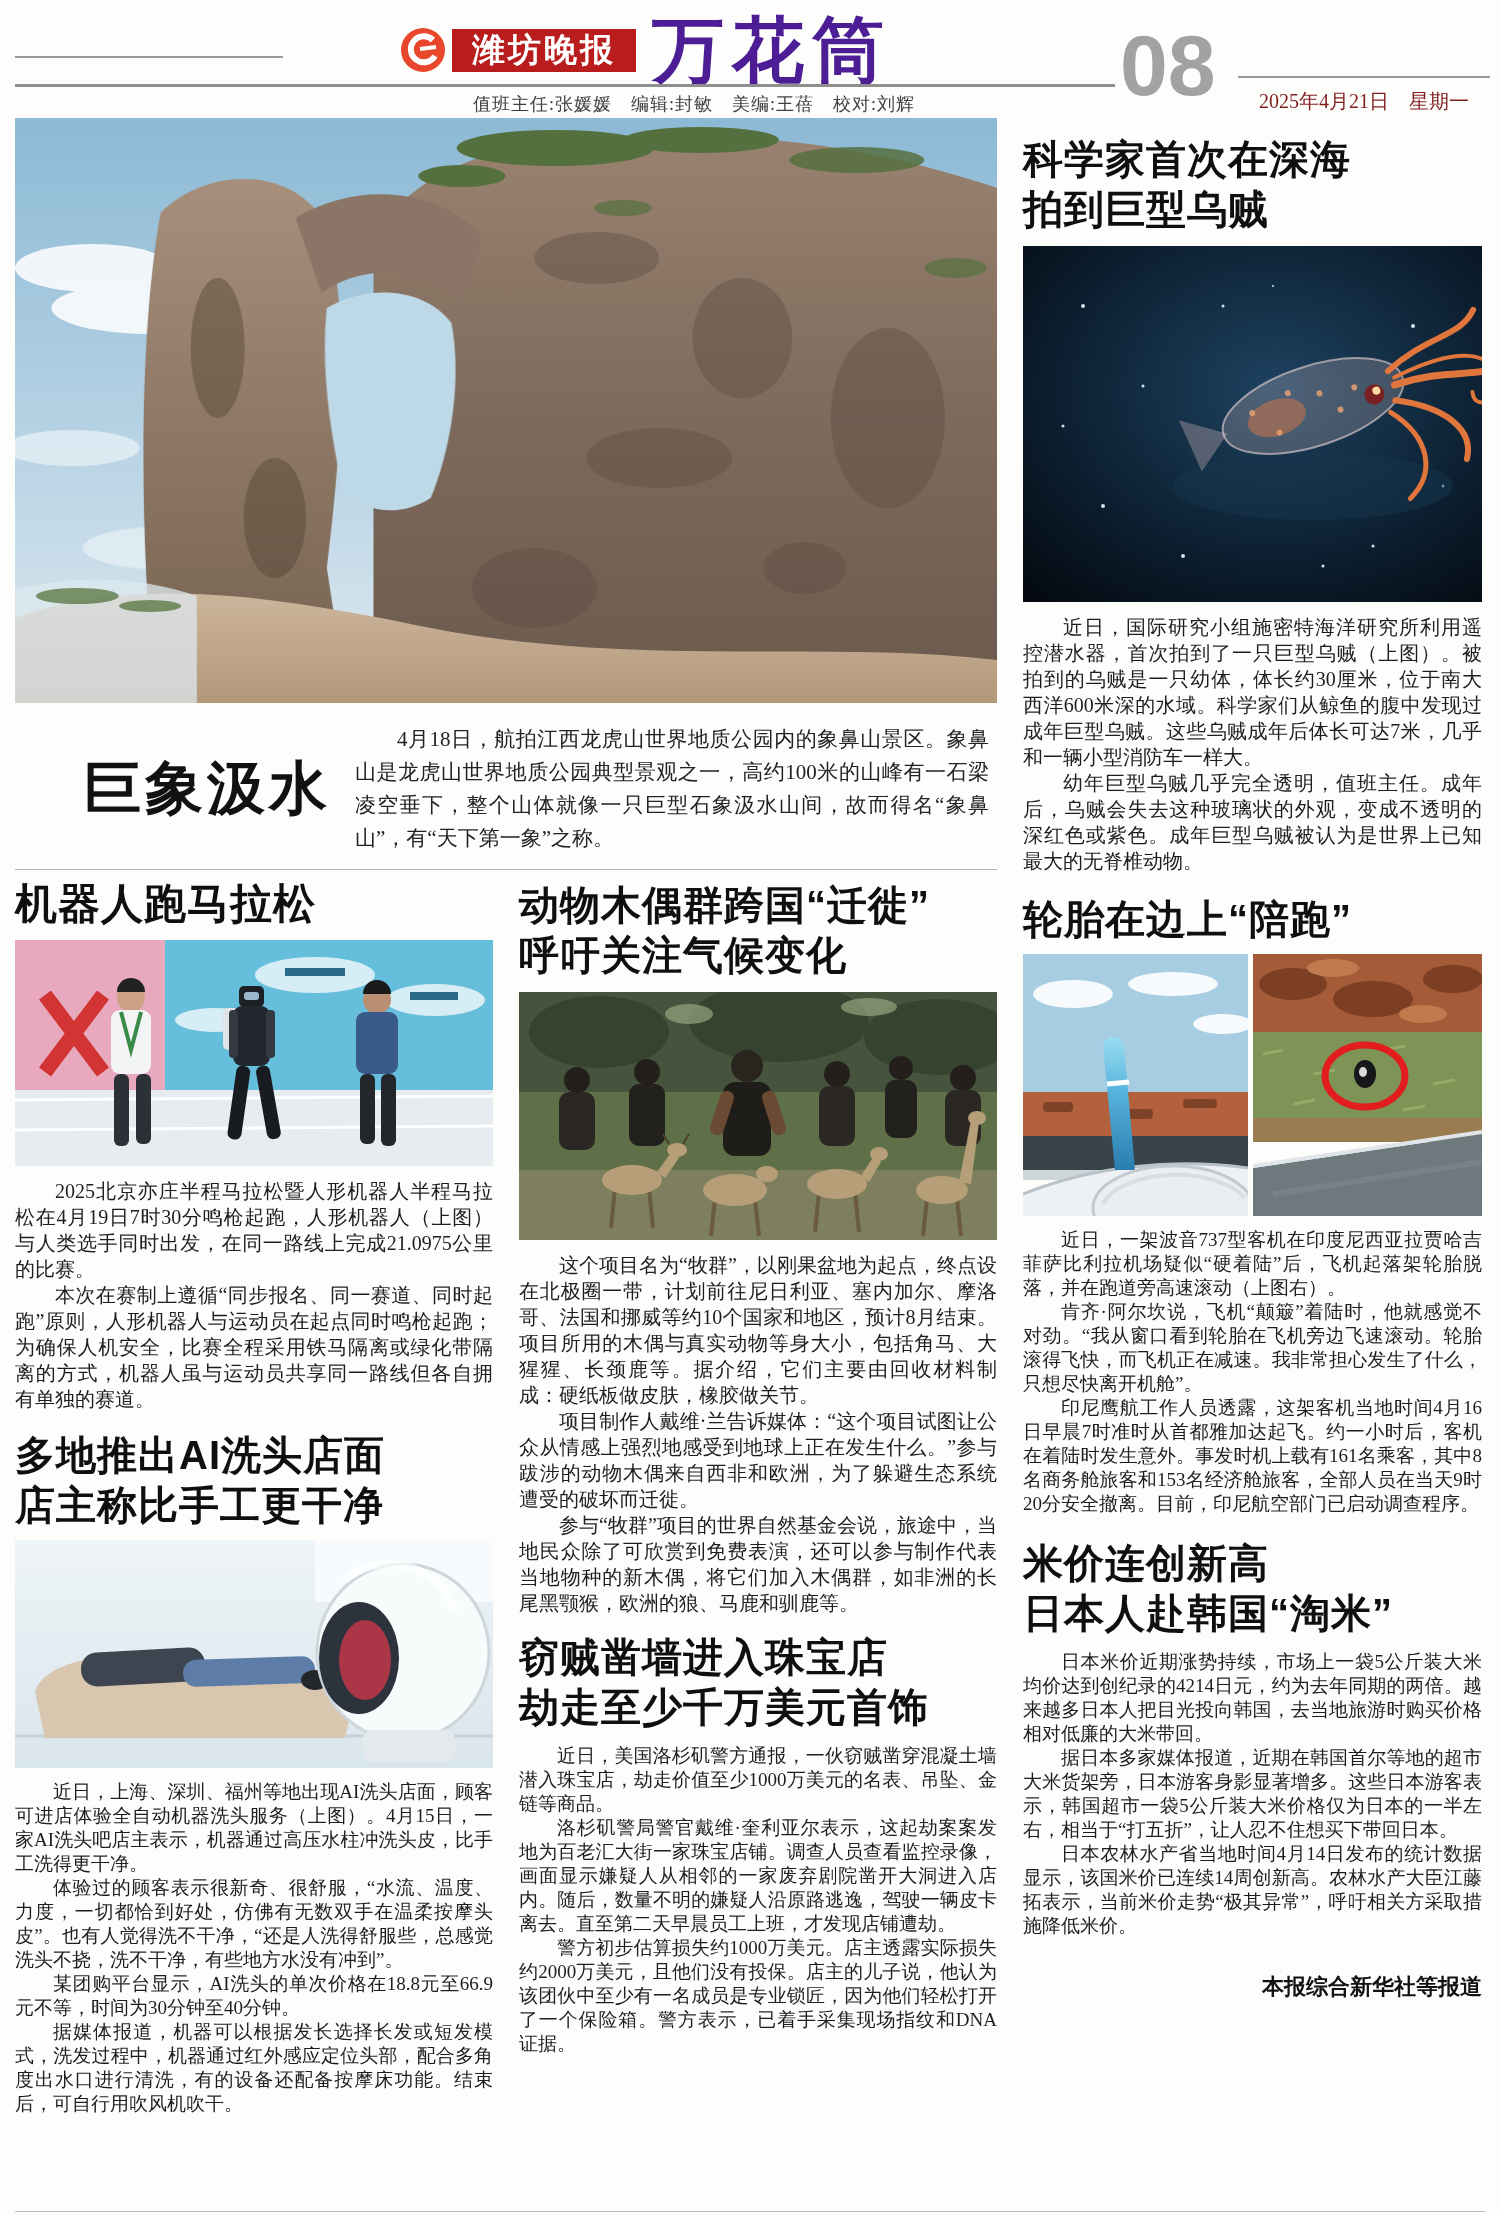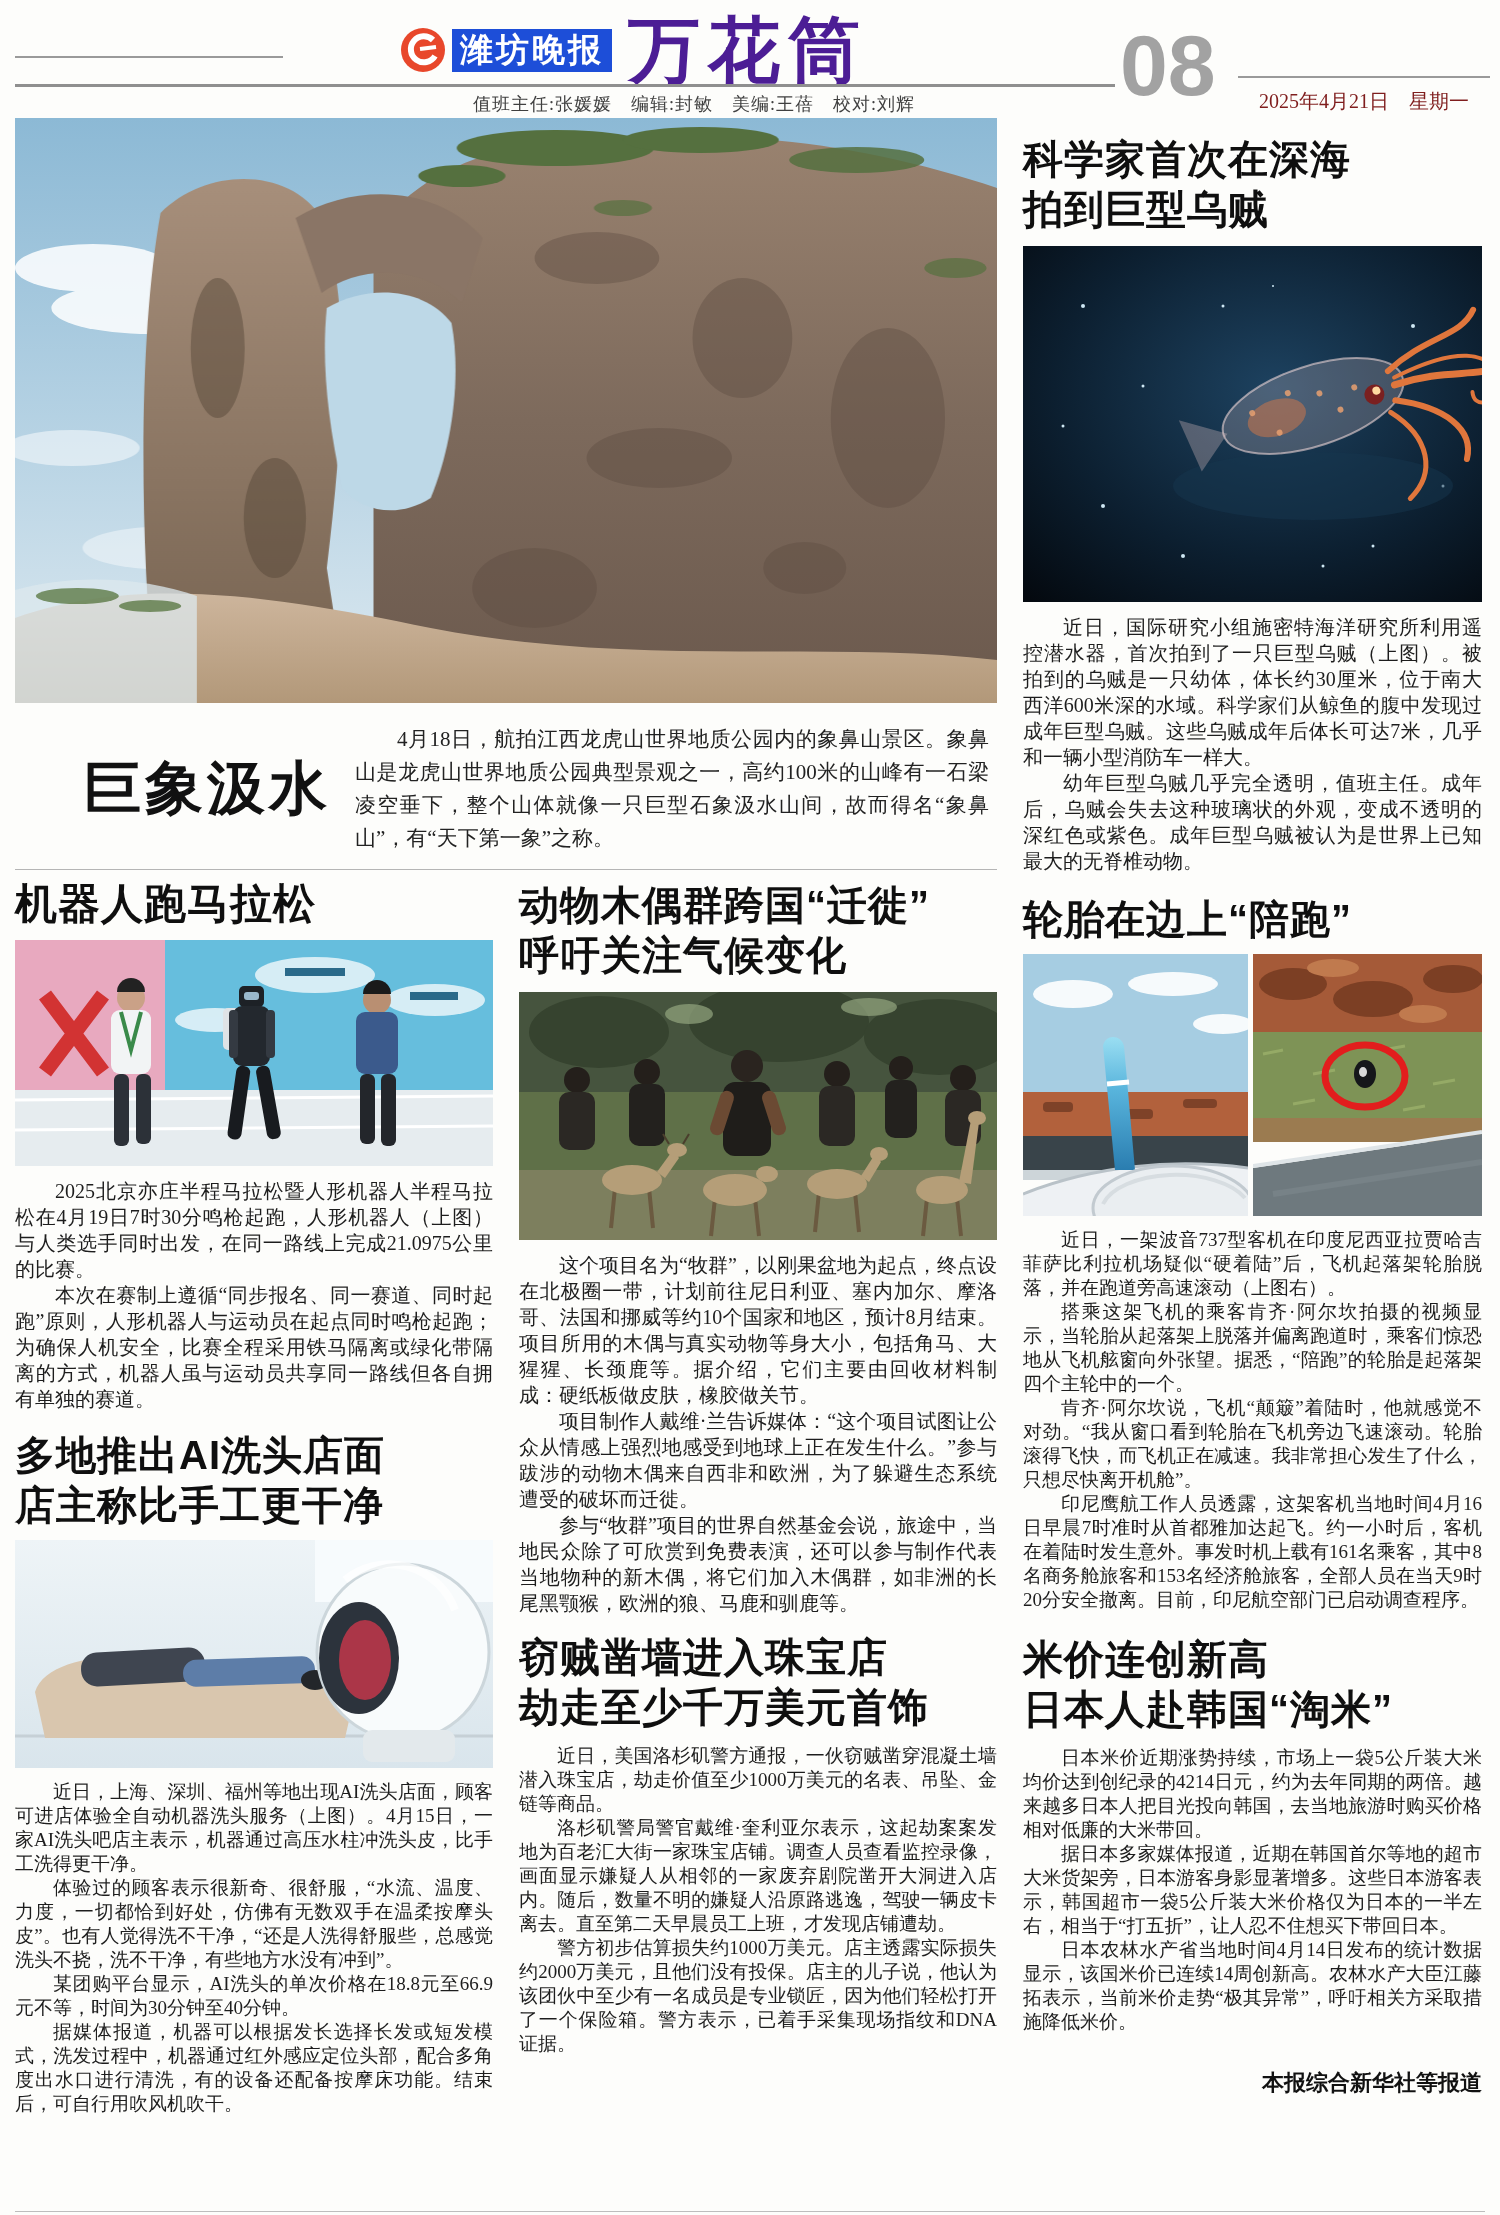--- a/index.html
+++ b/index.html
@@ -8,22 +8,22 @@
     width:1500px; height:2215px; position:relative; overflow:hidden;
     background:#fdfdfb; color:#1b1b1b;
     font-family:"Liberation Serif","DejaVu Serif",serif;
   }
   
   .header { position:relative; height:114px; }
   .rule-top-left { position:absolute; left:15px; top:56px; width:268px; height:2px; background:#9a9a9a; }
   .masthead-row { position:absolute; left:400px; top:14px; display:flex; align-items:center; }
   .brand-mark { width:46px; height:46px; display:inline-block; margin-right:6px; }
   .brand-box {
-    background:#1d4ed8; color:#fff; font-family:"Liberation Sans","DejaVu Sans",sans-serif;
-    font-weight:900; font-size:33px; letter-spacing:3px; padding:4px 8px 6px; line-height:1;
+    background:#b91c1c; color:#fff; font-family:"Liberation Sans","DejaVu Sans",sans-serif;
+    font-weight:900; font-size:33px; letter-spacing:3px; padding:4px 20px 6px; line-height:1;
   }
   .section-title {
     color:#4c1d95; font-family:"Liberation Sans","DejaVu Sans",sans-serif;
     font-weight:900; font-size:72px; letter-spacing:8px; line-height:1; margin-left:16px;
   }
   .masthead-rule { position:absolute; left:15px; top:84px; width:1100px; height:3px; background:#8f8f8f; }
   .staff-line { position:absolute; left:404px; top:92px; width:580px; text-align:center;
     font-size:18px; color:#3f3f3f; letter-spacing:1px; }
   .page-number { position:absolute; left:1120px; top:22px; color:#a2a2a2;
     font-family:"Liberation Sans","DejaVu Sans",sans-serif; font-weight:700; font-size:86px; line-height:1; }
@@ -437,21 +437,20 @@
           <path d="M0,214 L229,180 L229,262 L0,262 Z" fill="#6e797e"></path>
           <path d="M0,212 L229,178" stroke="#dfe5e8" stroke-width="4"></path>
           <path d="M20,240 L229,208" stroke="#7d888d" stroke-width="6" opacity=".6"></path>
           <ellipse cx="112" cy="120" rx="11" ry="14" fill="#15171a"></ellipse>
           <ellipse cx="110" cy="118" rx="4" ry="5" fill="#d8d8d8"></ellipse>
           <ellipse cx="112" cy="122" rx="40" ry="31" fill="none" stroke="#e21d1d" stroke-width="7"></ellipse>
         </svg>
       </figure>
       <div class="story-text compact">
         <p>近日，一架波音737型客机在印度尼西亚拉贾哈吉菲萨比利拉机场疑似“硬着陆”后，飞机起落架轮胎脱落，并在跑道旁高速滚动（上图右）。</p>
-        <p>搭乘这架飞机的乘客肯齐·阿尔坎拍摄的视频显示，当轮胎从起落架上脱落并偏离跑道时，乘客们惊恐地从飞机舷窗向外张望。据悉，“陪跑”的轮胎是起落架四个主轮中的一个。</p>
         <p>肯齐·阿尔坎说，飞机“颠簸”着陆时，他就感觉不对劲。“我从窗口看到轮胎在飞机旁边飞速滚动。轮胎滚得飞快，而飞机正在减速。我非常担心发生了什么，只想尽快离开机舱”。</p>
         <p>印尼鹰航工作人员透露，这架客机当地时间4月16日早晨7时准时从首都雅加达起飞。约一小时后，客机在着陆时发生意外。事发时机上载有161名乘客，其中8名商务舱旅客和153名经济舱旅客，全部人员在当天9时20分安全撤离。目前，印尼航空部门已启动调查程序。</p>
       </div>
     </article>
 
     <article>
       <h2 class="hl hl-2 mt22">
         <div>米价连创新高</div>
         <div>日本人赴韩国“淘米”</div>
       </h2>

